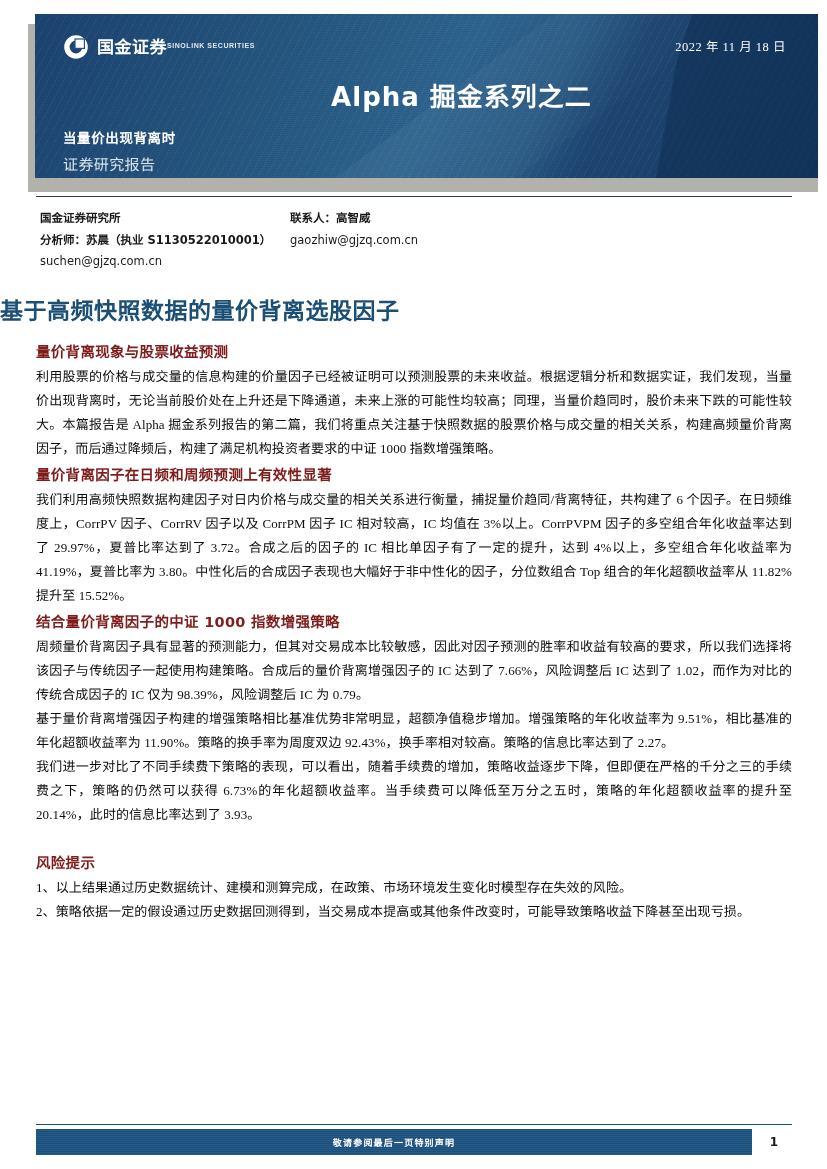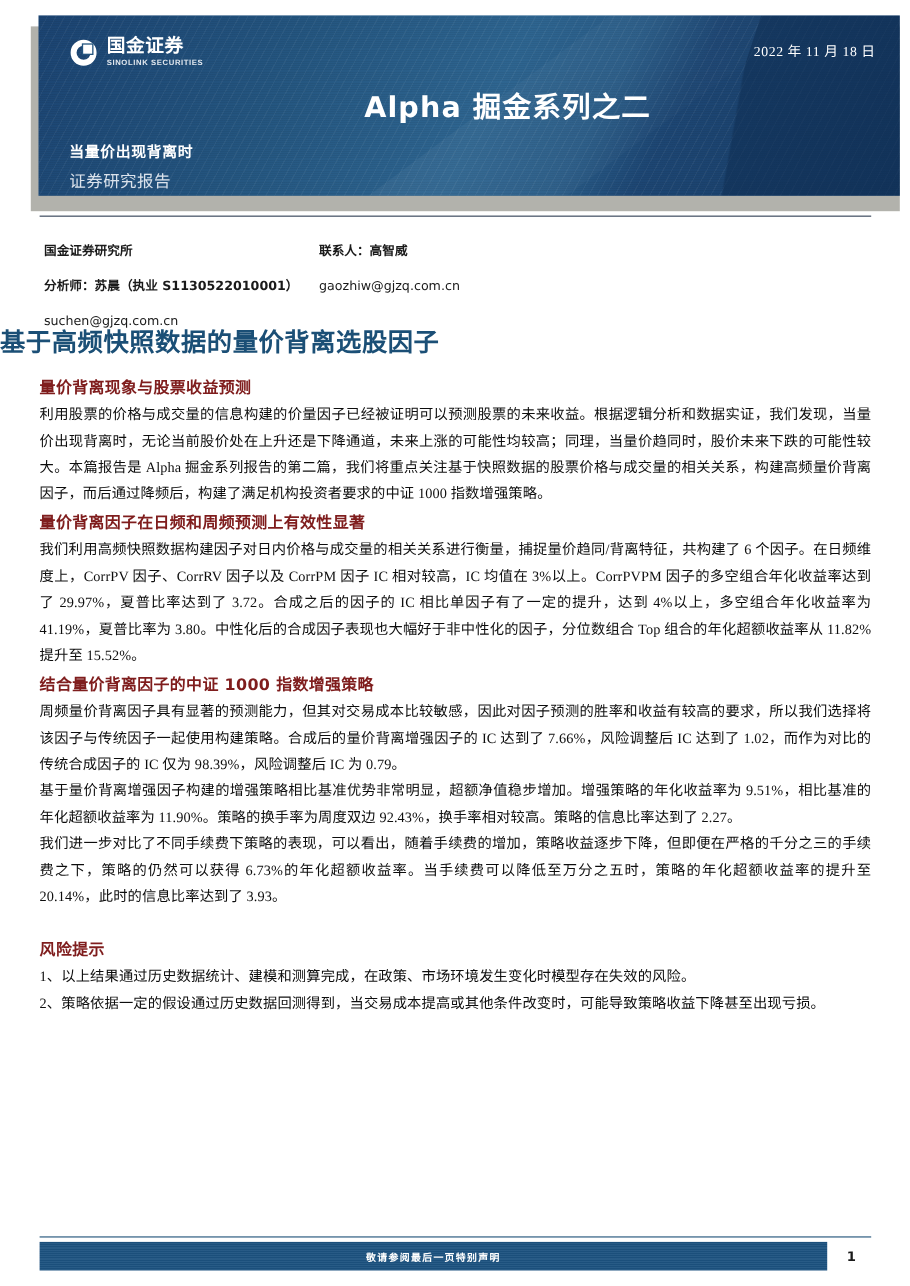--- a/index.html
+++ b/index.html
@@ -80,42 +80,42 @@
     gap: 8px;
   }
   .logo-mark {
     width: 26px;
     height: 26px;
     position: relative;
     flex: 0 0 auto;
   }
   .logo-text-block {
     display: flex;
-    flex-direction: column;
+    flex-direction: row;
     line-height: 1;
   }
   .logo-cn {
     font-family: "DejaVu Sans", "Liberation Sans", sans-serif;
     font-weight: bold;
     font-size: 17px;
     color: #ffffff;
     letter-spacing: 0.5px;
   }
   .logo-en {
     font-family: "Liberation Sans", sans-serif;
     font-weight: bold;
     font-size: 7px;
     color: #e2e8ef;
     letter-spacing: 0.55px;
     margin-top: 3px;
   }
 
   .banner-date {
     position: absolute;
-    right: 22px;
+    right: 32px;
     top: 22px;
     font-family: "Liberation Serif", serif;
     font-size: 12.5px;
     color: #ffffff;
     letter-spacing: 0.5px;
   }
 
   .banner-title {
     position: absolute;
     left: 0;
@@ -172,21 +172,20 @@
   }
   .contact-grid {
     display: grid;
     grid-template-columns: 250px 1fr;
     row-gap: 5px;
   }
   .contact-cell {
     font-weight: bold;
     line-height: 1.45;
     white-space: nowrap;
-    margin-top: 10px;
   }
   .contact-cell.mail {
     font-weight: normal;
   }
 
   
   .doc-title {
     position: absolute;
     left: 0;
     right: 0;

